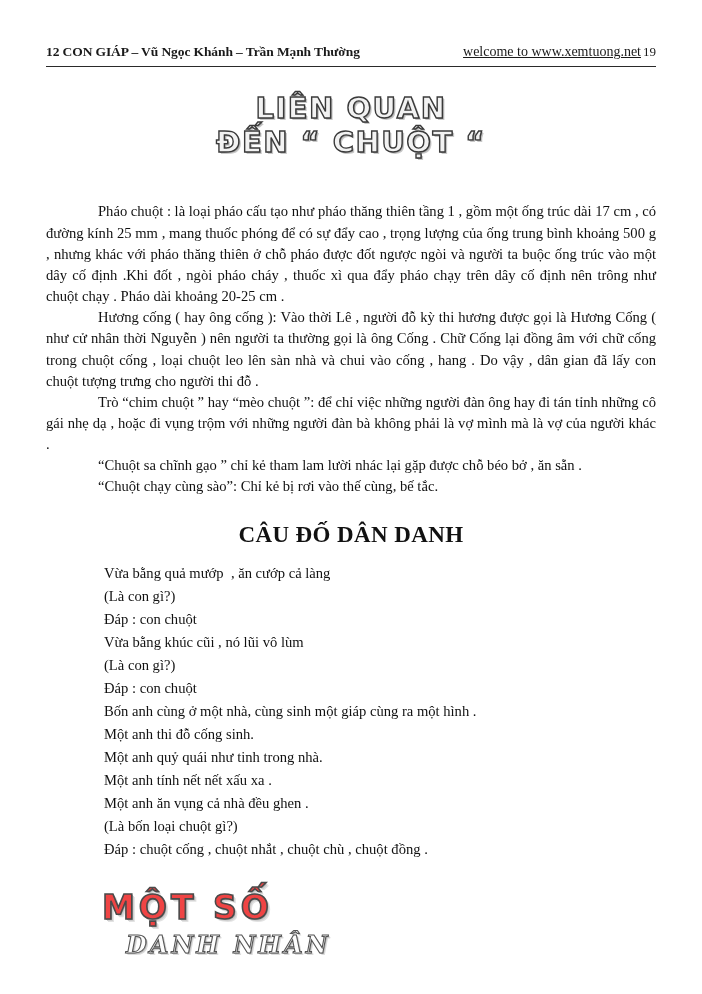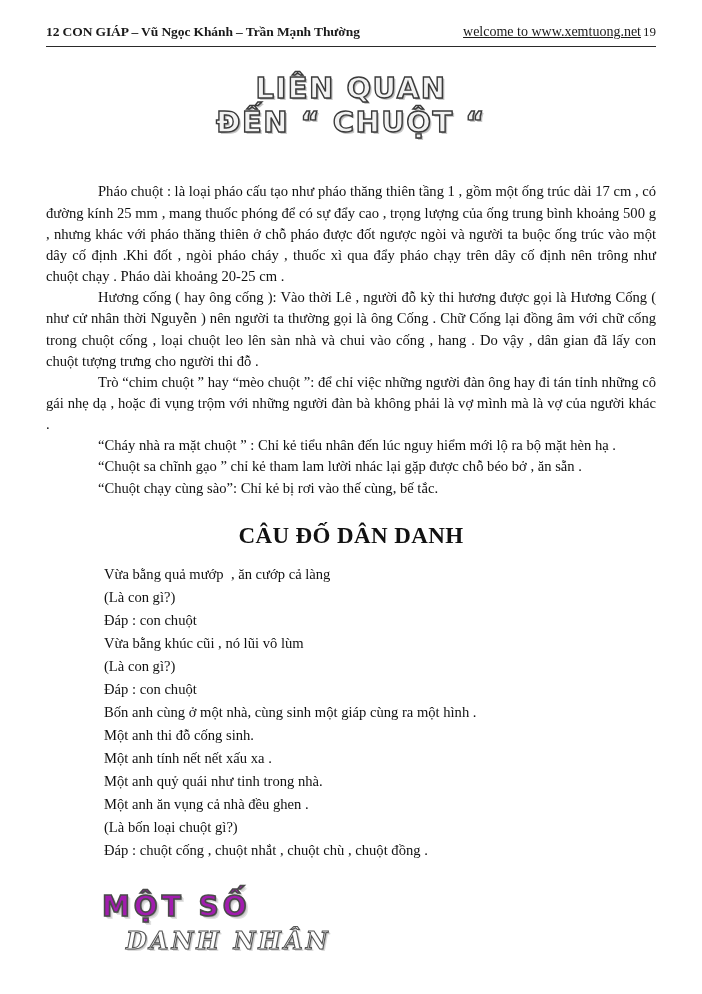--- a/index.html
+++ b/index.html
@@ -11,21 +11,21 @@
     width: 702px;
     height: 994px;
     font-family: "Liberation Serif", serif;
     color: #1a1a1a;
     position: relative;
     overflow: hidden;
   }
   .page {
     position: absolute;
     inset: 0;
-    padding: 24px 46px 0 46px;
+    padding: 44px 46px 0 46px;
     box-sizing: border-box;
   }
   
   .header {
     display: flex;
     align-items: baseline;
     justify-content: space-between;
     font-size: 13.5px;
     white-space: nowrap;
   }
@@ -112,23 +112,23 @@
   }
 
   
   .bottom-title {
     margin-top: 30px;
     margin-left: 56px;
   }
   .bottom-title .bt-main {
     font-family: "DejaVu Sans", sans-serif;
     font-weight: bold;
-    font-size: 28px;
+    font-size: 33px;
     letter-spacing: 4px;
-    color: #a21caf;
+    color: #ef4444;
     -webkit-text-stroke: 1.6px #4a4a4a;
     text-shadow:
       1px 1px 0 #a5a5a5,
       2px 2px 0 #cfcfcf,
       3px 3px 0 #e2e2e2;
     display: block;
     line-height: 1.05;
   }
   .bottom-title .bt-sub {
     font-family: "DejaVu Serif", serif;
@@ -162,38 +162,37 @@
 
   <div class="display-title">
     <span class="line line1">LIÊN QUAN</span>
     <span class="line line2">ĐẾN “ CHUỘT “</span>
   </div>
 
   <div class="body-text">
     <p>Pháo chuột : là loại pháo cấu tạo như pháo thăng thiên tầng 1 , gồm một ống trúc dài 17 cm , có đường kính 25 mm , mang thuốc phóng để có sự đẩy cao , trọng lượng của ống trung bình khoảng 500 g , nhưng khác với pháo thăng thiên ở chỗ pháo được đốt ngược ngòi và người ta buộc ống trúc vào một dây cố định .Khi đốt , ngòi pháo cháy , thuốc xì qua đẩy pháo chạy trên dây cố định nên trông như chuột chạy . Pháo dài khoảng 20-25 cm .</p>
     <p>Hương cống ( hay ông cống ): Vào thời Lê , người đỗ kỳ thi hương được gọi là Hương Cống ( như cử nhân thời Nguyễn ) nên người ta thường gọi là ông Cống . Chữ Cống lại đồng âm với chữ cống trong chuột cống , loại chuột leo lên sàn nhà và chui vào cống , hang . Do vậy , dân gian đã lấy con chuột tượng trưng cho người thi đỗ .</p>
     <p>Trò “chim chuột ” hay “mèo chuột ”: để chỉ việc những người đàn ông hay đi tán tỉnh những cô gái nhẹ dạ , hoặc đi vụng trộm với những người đàn bà không phải là vợ mình mà là vợ của người khác .</p>
-    <p>“Cháy nhà ra mặt chuột ” : Chỉ kẻ tiểu nhân đến lúc nguy hiểm mới lộ ra bộ mặt hèn hạ .</p>
     <p>“Chuột sa chĩnh gạo ” chỉ kẻ tham  lam lười nhác lại gặp được chỗ béo bở , ăn sẵn .</p>
     <p>“Chuột chạy cùng sào”: Chỉ kẻ bị rơi vào thế cùng, bế tắc.</p>
   </div>
 
   <div class="section-heading">CÂU ĐỐ DÂN DANH</div>
 
   <div class="riddles">
     <div class="riddle-line">Vừa bằng quả mướp  , ăn cướp cả làng</div>
     <div class="riddle-line">(Là con gì?)</div>
     <div class="riddle-line">Đáp : con chuột</div>
     <div class="riddle-line">Vừa bằng khúc cũi , nó lũi vô lùm</div>
     <div class="riddle-line">(Là con gì?)</div>
     <div class="riddle-line">Đáp : con chuột</div>
     <div class="riddle-line">Bốn anh cùng ở một nhà, cùng sinh một giáp cùng ra một hình .</div>
     <div class="riddle-line">Một anh thi đỗ cống sinh.</div>
+    <div class="riddle-line">Một anh quỷ quái như tinh trong nhà.</div>
     <div class="riddle-line">Một anh tính nết nết xấu xa .</div>
-    <div class="riddle-line">Một anh quỷ quái như tinh trong nhà.</div>
     <div class="riddle-line">Một anh ăn vụng cả nhà đều ghen .</div>
     <div class="riddle-line">(Là bốn loại chuột gì?)</div>
     <div class="riddle-line">Đáp : chuột cống , chuột nhắt , chuột chù , chuột đồng .</div>
   </div>
 
   <div class="bottom-title">
     <span class="bt-main">MỘT SỐ</span>
     <span class="bt-sub">DANH NHÂN</span>
   </div>
 

